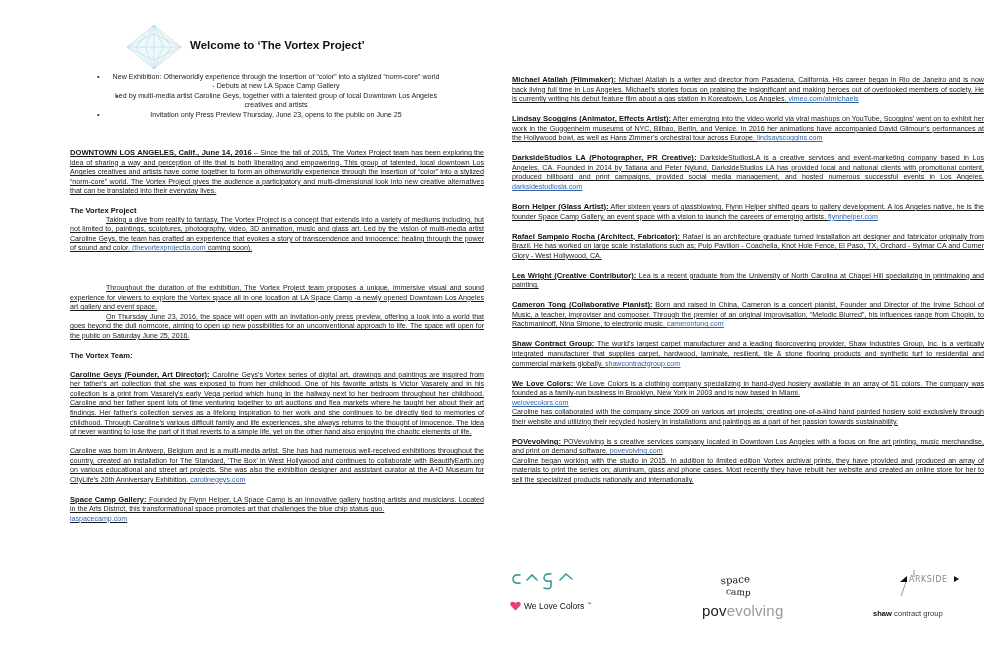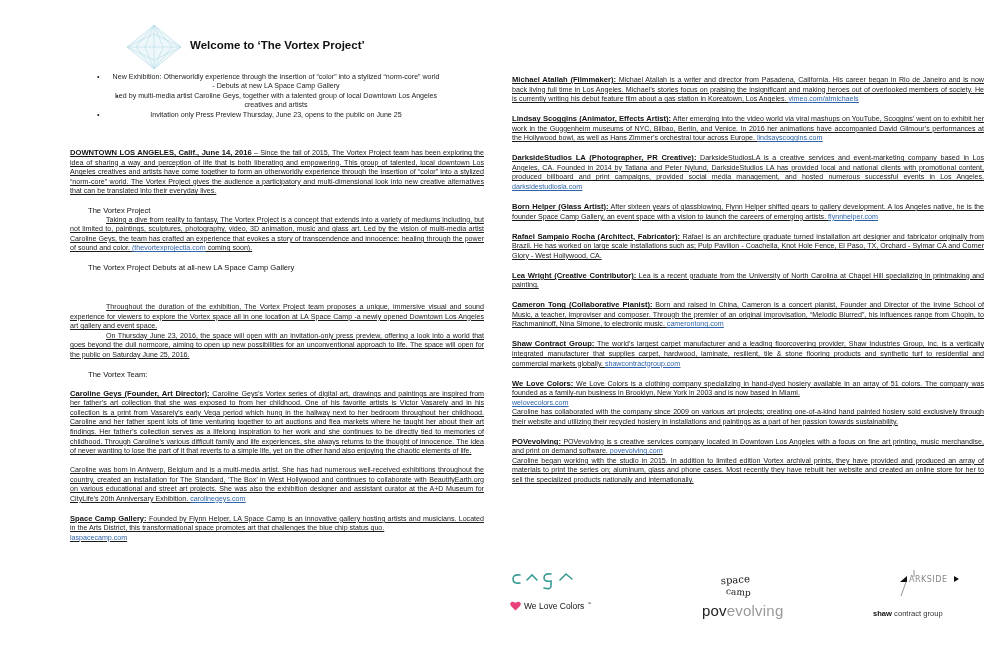--- a/index.html
+++ b/index.html
@@ -10,21 +10,21 @@
     .col-left { left: 54px; top: 148px; width: 414px; }
     .col-right { left: 496px; top: 75px; width: 472px; }
     .header { position: absolute; left: 110px; top: 24px; width: 360px; height: 50px; }
     .logo-diamond { position: absolute; left: 0; top: 0; width: 56px; height: 46px; }
     .title { position: absolute; left: 64px; top: 15px; font-size: 11.5px; font-weight: bold; color: #111; white-space: nowrap; }
     .bullets { position: absolute; left: 95px; top: 73px; width: 330px; font-size: 7.1px; line-height: 9.4px; text-align: center; color: #222; }
     .bullet { position: relative; }
     .bullet .dot { position: absolute; left: -14px; }
     .bullet:nth-child(2) .dot { left: 5px; }
     .p { text-align: justify; margin-bottom: 9.5px; text-decoration: underline; }
-    .h { font-weight: normal; font-size: 7.6px; color: #111; margin-left: 18px; }
+    .h { font-weight: bold; font-size: 7.6px; color: #111; }
     .b { font-weight: bold; color: #111; }
     .indent { text-indent: 36px; }
     .link { color: #2e63a9; text-decoration: underline; }
     .link.nou { text-decoration: none; }
     .tight { margin-bottom: 0; margin-top: 30px; }
     .logos { position: absolute; top: 568px; left: 480px; width: 500px; height: 60px; }
     .logo { position: absolute; }
     .caga { left: 14px; top: 0; width: 80px; height: 24px; }
     .wlc { left: 14px; top: 33px; font-size: 8.5px; color: #111; white-space: nowrap; display: flex; gap: 3px; }
     .heart { width: 11px; height: 10px; }
@@ -69,21 +69,20 @@
     <div class="bullet"><span class="dot">•</span><span>Led by multi-media artist Caroline Geys, together with a talented group of local Downtown Los Angeles creatives and artists</span></div>
     <div class="bullet"><span class="dot">•</span><span>Invitation only Press Preview Thursday, June 23, opens to the public on June 25</span></div>
   </div>
 
   <div class="col col-left">
     <p class="p"><span class="b" style="font-size:7.6px">DOWNTOWN LOS ANGELES, Calif., June 14, 2016</span><span> – Since the fall of 2015, The Vortex Project team has been exploring the idea of sharing a way and perception of life that is both liberating and empowering. This group of talented, local downtown Los Angeles creatives and artists have come together to form an otherworldly experience through the insertion of “color” into a stylized “norm-core” world. The Vortex Project gives the audience a participatory and multi-dimensional look into new creative alternatives that can be translated into their everyday lives.</span></p>
 
     <div class="h">The Vortex Project</div>
     <p class="p indent"><span>Taking a dive from reality to fantasy, The Vortex Project is a concept that extends into a variety of mediums including, but not limited to, paintings, sculptures, photography, video, 3D animation, music and glass art. Led by the vision of multi-media artist Caroline Geys, the team has crafted an experience that evokes a story of transcendence and innocence: healing through the power of sound and color. </span><span class="link">(thevortexprojectla.com</span><span> coming soon).</span></p>
 
-    <div class="h">The Vortex Project Debuts at all-new LA Space Camp Gallery</div>
     <p class="p indent tight">Throughout the duration of the exhibition, The Vortex Project team proposes a unique, immersive visual and sound experience for viewers to explore the Vortex space all in one location at LA Space Camp -a newly opened Downtown Los Angeles art gallery and event space.</p>
     <p class="p indent">On Thursday June 23, 2016, the space will open with an invitation-only press preview, offering a look into a world that goes beyond the dull normcore, aiming to open up new possibilities for an unconventional approach to life. The space will open for the public on Saturday June 25, 2016.</p>
 
     <div class="h" style="margin-bottom:9.5px">The Vortex Team:</div>
 
     <p class="p"><span class="b" style="font-size:7.6px">Caroline Geys (Founder, Art Director):</span><span> Caroline Geys’s Vortex series of digital art, drawings and paintings are inspired from her father’s art collection that she was exposed to from her childhood. One of his favorite artists is Victor Vasarely and in his collection is a print from Vasarely’s early Vega period which hung in the hallway next to her bedroom throughout her childhood. Caroline and her father spent lots of time venturing together to art auctions and flea markets where he taught her about their art findings. Her father’s collection serves as a lifelong inspiration to her work and she continues to be directly tied to memories of childhood. Through Caroline’s various difficult family and life experiences, she always returns to the thought of innocence. The idea of never wanting to lose the part of it that reverts to a simple life, yet on the other hand also enjoying the chaotic elements of life.</span></p>
     <p class="p"><span>Caroline was born in Antwerp, Belgium and is a multi-media artist. She has had numerous well-received exhibitions throughout the country, created an installation for The Standard, ‘The Box’ in West Hollywood and continues to collaborate with BeautifyEarth.org on various educational and street art projects. She was also the exhibition designer and assistant curator at the A+D Museum for CityLife’s 20th Anniversary Exhibition. </span><span class="link">carolinegeys.com</span></p>
 
     <p class="p"><span class="b" style="font-size:7.6px">Space Camp Gallery:</span><span> Founded by Flynn Helper, LA Space Camp is an innovative gallery hosting artists and musicians. Located in the Arts District, this transformational space promotes art that challenges the blue chip status quo.</span><br><span class="link nou">laspacecamp.com</span></p>
   </div>

